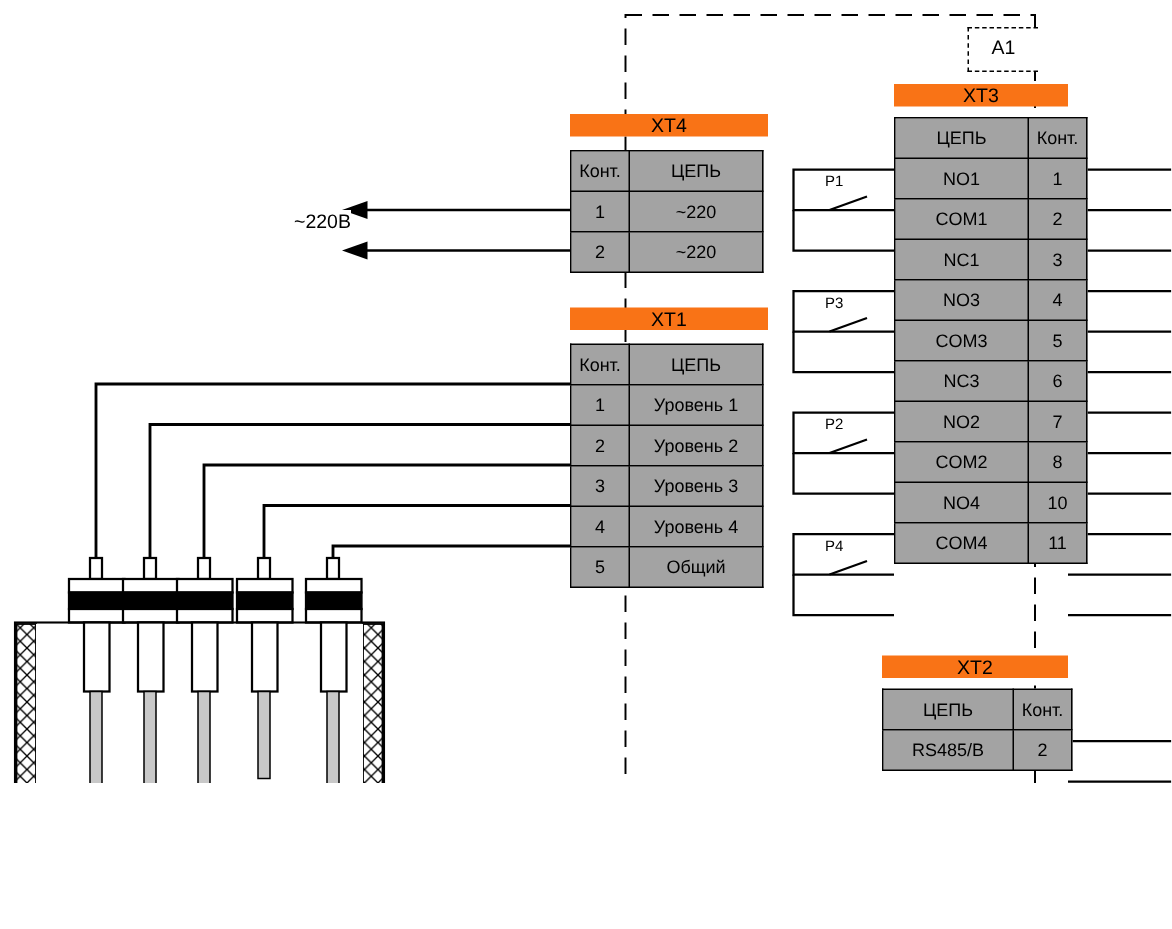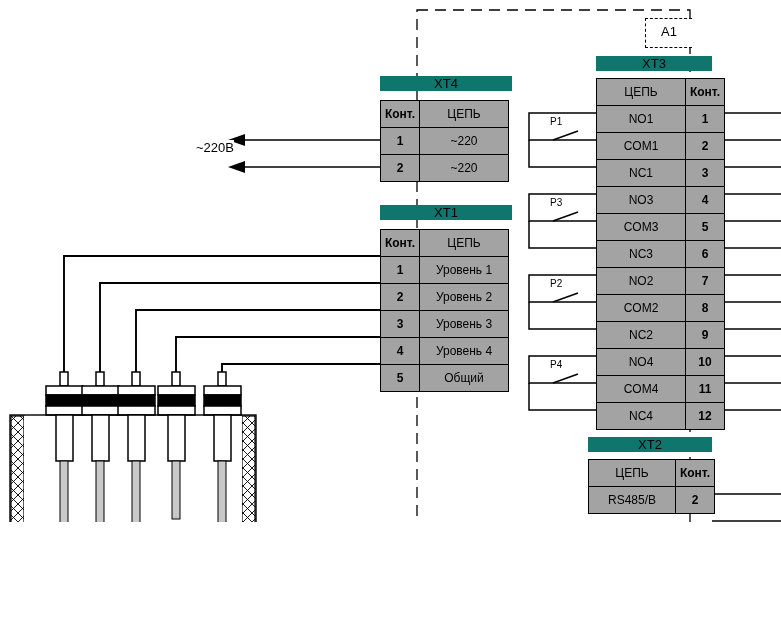--- a/index.html
+++ b/index.html
@@ -34,30 +34,30 @@
   }
   .tbl td {
     border: 1.3px solid #000;
     text-align: center;
     padding: 0;
     height: 26px;
     line-height: 26px;
     white-space: nowrap;
     background: #a3a3a3;
   }
-  .tbl td.cell-pin  { width: 38px; font-weight: bold; }
+  .tbl td.cell-pin  { width: 38px; }
   .tbl td.cell-ckt  { width: 88px; }
   .tbl td.cell-ckt-w { width: 78px; }
   .tbl td.cell-ckt-w2 { width: 88px; }
   .tbl-title {
     position: absolute;
     font-size: 13px;
     text-align: center;
     z-index: 6;
-    background: #0f766e;
+    background: #f97316;
     line-height: 15px;
     white-space: nowrap;
   }
   .sw-label {
     position: absolute;
     font-size: 10px;
     z-index: 7;
     background: #fff;
     line-height: 11px;
     padding: 0 1px;
@@ -309,34 +309,26 @@
       </tr>
       <tr>
         <td class="cell-ckt-w2">NO2</td>
         <td class="cell-pin">7</td>
       </tr>
       <tr>
         <td class="cell-ckt-w2">COM2</td>
         <td class="cell-pin">8</td>
       </tr>
       <tr>
-        <td class="cell-ckt-w2">NC2</td>
-        <td class="cell-pin">9</td>
-      </tr>
-      <tr>
         <td class="cell-ckt-w2">NO4</td>
         <td class="cell-pin">10</td>
       </tr>
       <tr>
         <td class="cell-ckt-w2">COM4</td>
         <td class="cell-pin">11</td>
-      </tr>
-      <tr>
-        <td class="cell-ckt-w2">NC4</td>
-        <td class="cell-pin">12</td>
       </tr>
     </tbody>
   </table>
 
   <div class="tbl-title" style="left:588px; top:437px; width:124px;">XT2</div>
   <table class="tbl" style="left:588px; top:459px;">
     <tbody>
       <tr>
         <td class="cell-ckt-w" style="width:86px;">ЦЕПЬ</td>
         <td class="cell-pin">Конт.</td>

